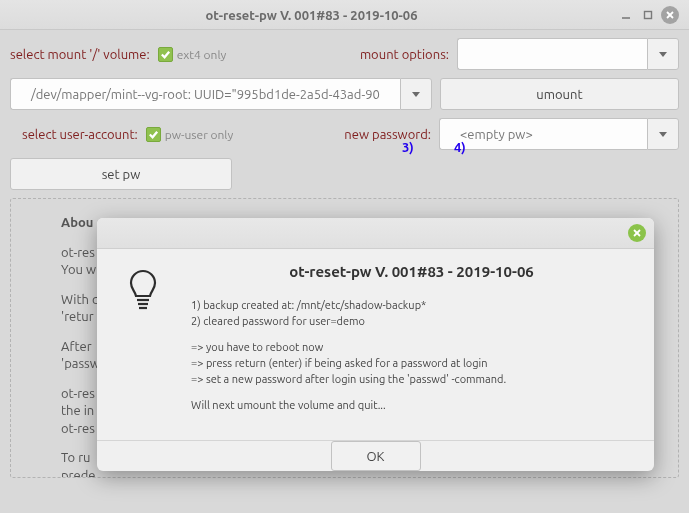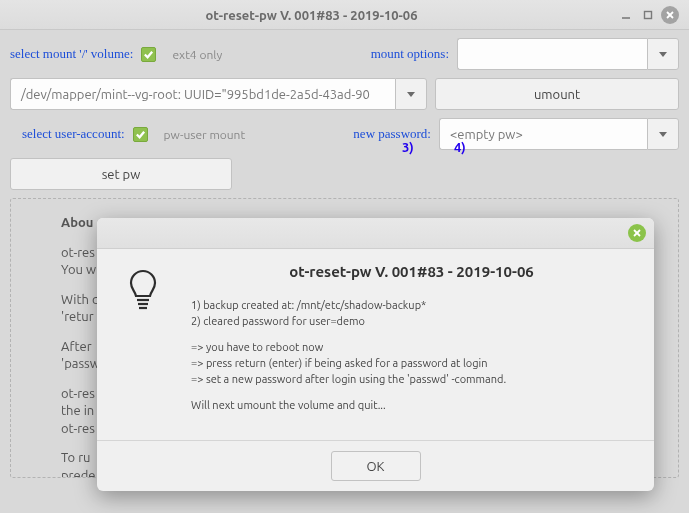--- a/index.html
+++ b/index.html
@@ -4,47 +4,47 @@
 <style>
   * { box-sizing: border-box; margin: 0; padding: 0; font-family: "Ubuntu","DejaVu Sans","Segoe UI",sans-serif; }
   body { background: #d9d9d9; width: 689px; height: 513px; overflow: hidden; color: #444; }
   .titlebar { height: 30px; background: linear-gradient(#e4e4e4,#dcdcdc); display: flex; align-items: center; padding: 0 10px; border-bottom:1px solid #c8c8c8;}
   .titlebar .title { flex:1; text-align:center; font-size:13px; font-weight:600; color:#6b6b6b;}
   .tb-btn { width:18px; height:18px; display:flex; align-items:center; justify-content:center; margin-left:4px; }
   .tb-btn.circle { border-radius:50%; background:#a3a3a3; color:#fff;}
   .tb-btn svg { width:10px; height:10px; }
   .window-body { padding:8px 10px; background:#d9d9d9; font-size:13px;}
   .row { display:flex; align-items:center; gap:8px; margin-bottom:8px;}
-  .row label { font-size:13px; color:#1d4ed8;font-family:Liberation Serif, serif;}
+  .row label { font-size:13px; color:#7f1d1d;}
   .row .spacer { flex:1;}
-  .chk { display:inline-flex; align-items:center; gap:16px;justify-content:space-between;}
+  .chk { display:inline-flex; align-items:center; gap:4px;justify-content:space-between;}
   .chk .box { width:15px; height:15px; background:#90c14f; border:1px solid #79a93d; border-radius:2px; display:flex; align-items:center; justify-content:center;}
   .chk .box svg { width:11px; height:11px; fill:none; stroke:#fff; stroke-width:2.5;}
   .chk .lbl { color:#888; font-size:12px;}
-  .field { background:#fdfdfd; border:1px solid #c2c2c2; color:#777; font-size:13px; height:32px; padding:0 10px; display:flex; align-items:center; border-radius:3px; white-space:nowrap; overflow:hidden;}
+  .field { background:#fdfdfd; border:1px solid #c2c2c2; color:#777; font-size:13px; height:32px; padding:0 20px; display:flex; align-items:center; border-radius:3px; white-space:nowrap; overflow:hidden;}
   .combo { display:flex; }
   .combo .field { border-top-right-radius:0; border-bottom-right-radius:0; border-right:none;}
   .combo .drop, .drop-only { width:32px; height:32px; background:#f1f1f1; border:1px solid #c2c2c2; border-radius:0 3px 3px 0; display:flex; align-items:center; justify-content:center; cursor:pointer;}
   .drop svg, .drop-only svg { width:10px; height:10px; fill:#6b6b6b;}
   .btn { background:#f1f1f1; border:1px solid #c2c2c2; border-radius:3px; height:32px; display:flex; align-items:center; justify-content:center; font-size:13px; color:#444; cursor:pointer;}
   .step-tag { color:#2200ee; font-weight:600; font-size:13px; position:absolute;}
   .about-panel { border:1px dashed #b3b3b3; border-radius:3px; padding:15px 25px 20px 50px; font-size:13px; color:#555; line-height:1.35; height:280px; overflow:hidden;}
   .about-panel p { margin-bottom:12px;}
 
   .overlay { position:absolute; left:97px; top:218px; width:557px; background:#f0f0f0; border-radius:6px; box-shadow:0 6px 22px rgba(0,0,0,0.35); font-size:13px;}
   .overlay-header { display:flex; align-items:center; padding:6px 8px; background:linear-gradient(#e8e8e8,#e0e0e0); border-radius:6px 6px 0 0; border-bottom:1px solid #cfcfcf;}
   .overlay-header .close { width:18px; height:18px; border-radius:50%; background:#8bc34a; color:#fff; display:flex; align-items:center; justify-content:center; margin-left:auto; cursor:pointer;}
   .overlay-body { display:flex; padding:14px 22px 16px 16px; gap:18px;}
   .bulb { width:60px; text-align:center; padding-top:4px;}
   .bulb svg { width:40px; height:48px; fill:none; stroke:#2d2d2d; stroke-width:2.2;}
   .overlay-main { flex:1;}
   .overlay-title { text-align:center; font-weight:700; font-size:15px; color:#333; margin-bottom:18px;}
   .overlay-text { font-size:11px; color:#444; line-height:1.45;}
   .overlay-text p { margin-bottom:10px;}
-  .overlay-footer { border-top:1px solid #d5d5d5; padding:10px; display:flex; justify-content:center;}
+  .overlay-footer { border-top:1px solid #d5d5d5; display:flex; justify-content:center;}
   .overlay-footer .btn { width:90px; height:30px;}
 </style>
 </head>
 <body>
 
 <div class="titlebar">
   <span class="title">ot-reset-pw V. 001#83 - 2019-10-06</span>
   <div class="tb-btn">
       <svg viewBox="0 0 10 10">
         <line x1="1" y1="8" x2="9" y2="8" stroke="#7a7a7a" stroke-width="1.6"></line>
@@ -100,21 +100,21 @@
   </div>
 
   <div class="row" style="margin-top:4px;">
     <label style="margin-left:12px">select user-account:</label>
     <span class="chk">
       <span class="box">
           <svg viewBox="0 0 12 12">
             <polyline points="2,6 5,9 10,3"></polyline>
           </svg>
         </span>
-      <span class="lbl">pw-user mount</span>
+      <span class="lbl">pw-user only</span>
     </span>
     <span class="spacer"></span>
     <label>new password:</label>
     <div class="combo" style="width:240px;">
       <div class="field" style="flex:1">&lt;empty pw&gt;</div>
       <div class="drop">
           <svg viewBox="0 0 10 10">
             <polygon points="1,3 9,3 5,8"></polygon>
           </svg>
         </div>

